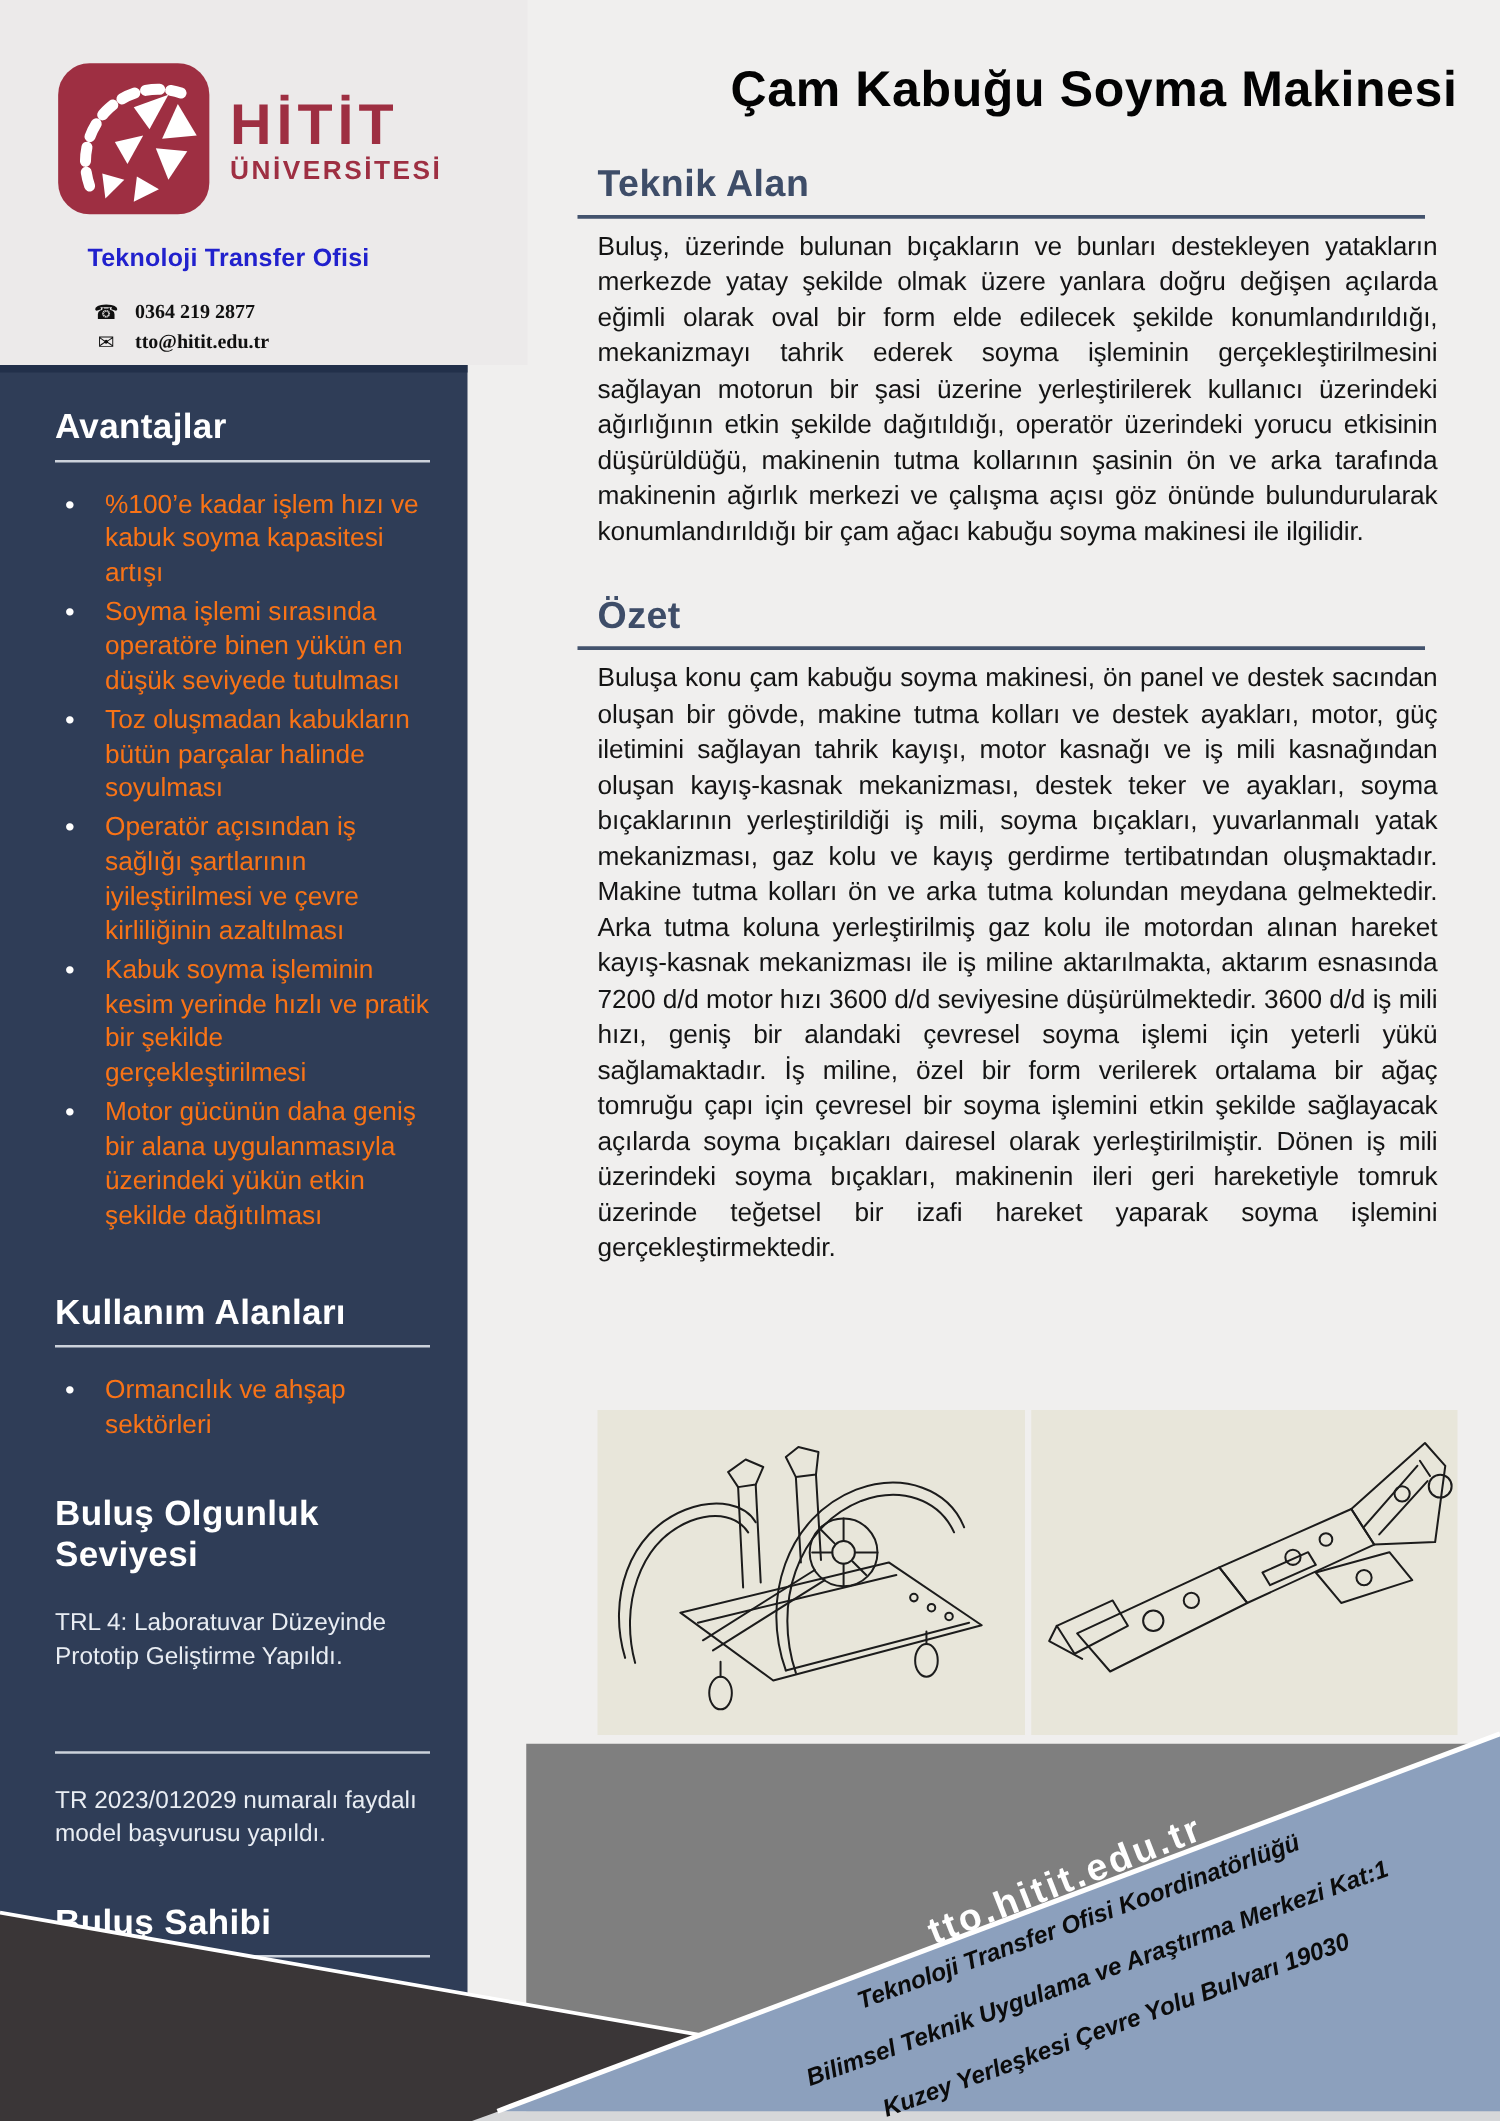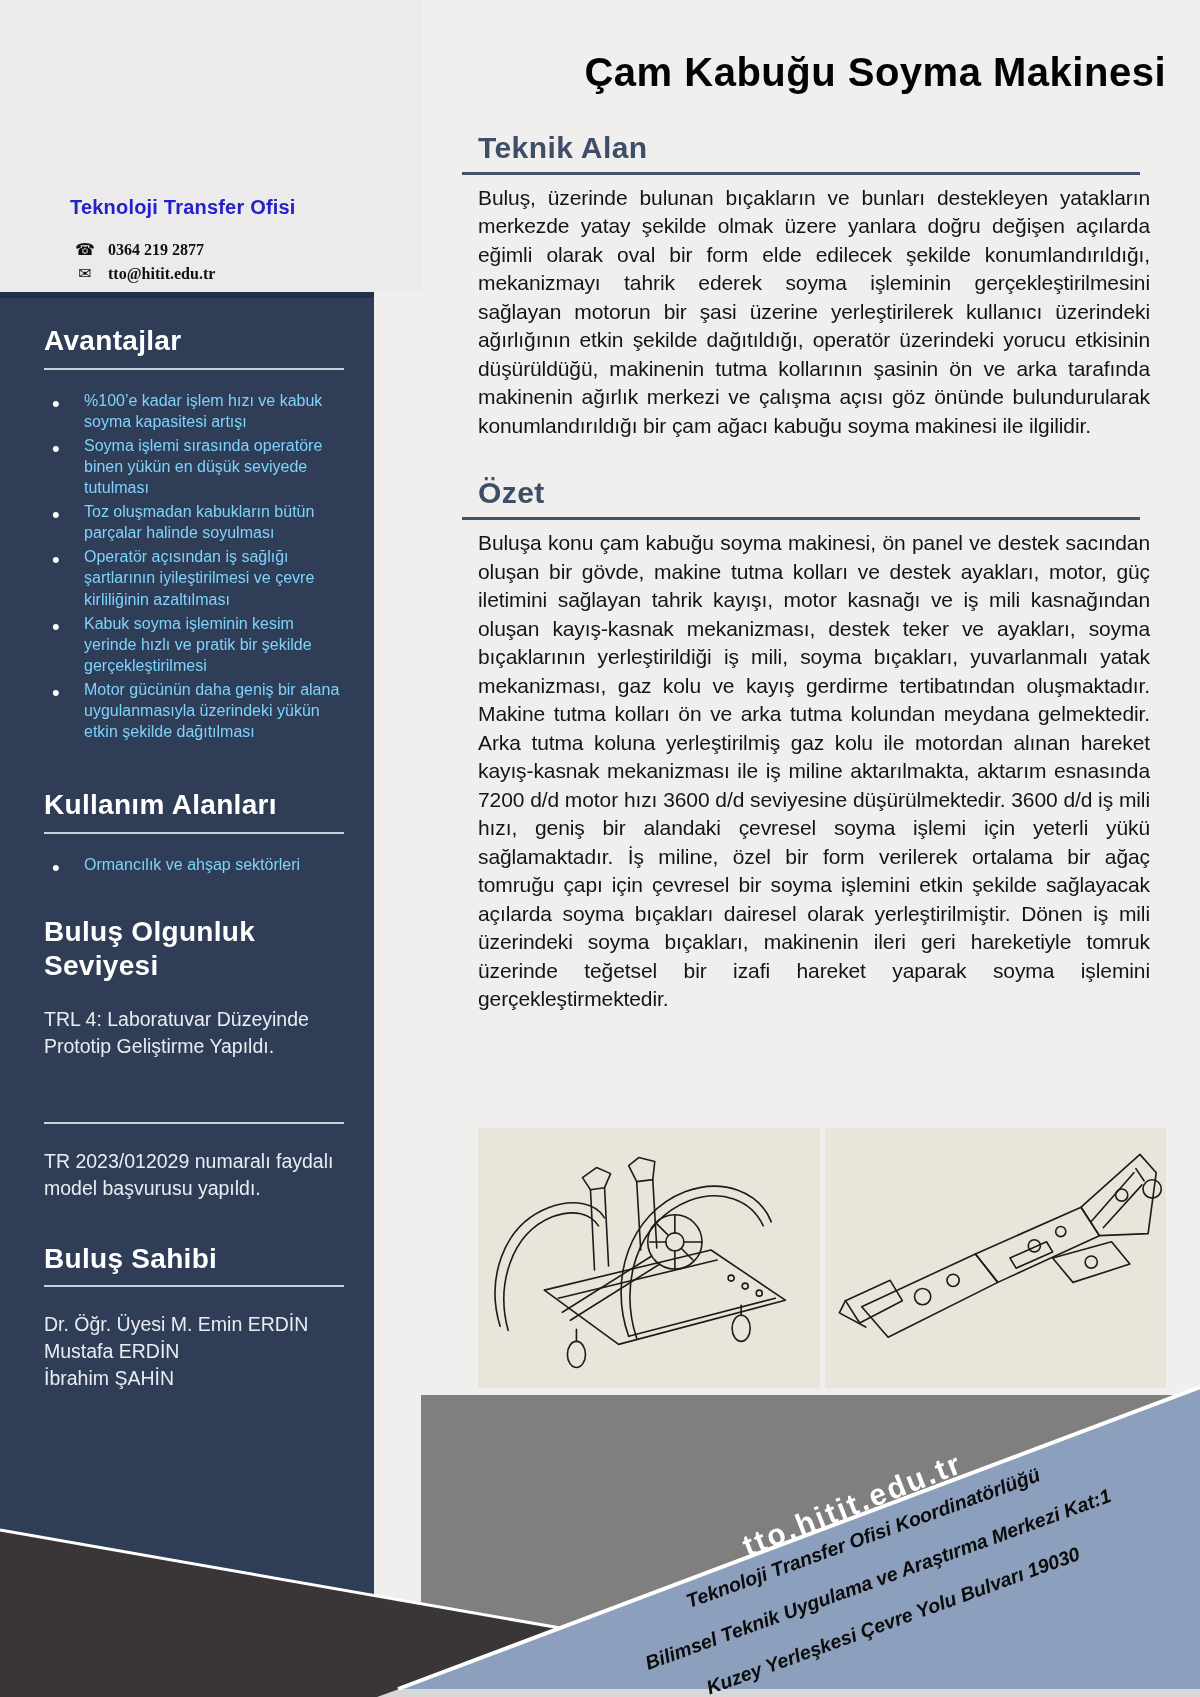--- a/index.html
+++ b/index.html
@@ -24,21 +24,21 @@
 
   
   .sidebar {
     position:absolute; left:0; top:292px; width:374px; height:1405px;
     background:#2f3d57; border-top:6px solid #22304a; box-sizing:border-box;
     color:#eef1f6;
   }
   .sb-inner { padding:26px 30px 0 44px; }
   .sb-h { font-size:28px; font-weight:bold; color:#ffffff; letter-spacing:0.3px; line-height:1.2; }
   .sb-rule { border:none; border-top:2px solid #ccd2db; margin:10px 0 0 0; }
-  .sb-list { margin:20px 0 0 0; padding:0; list-style:none; font-size:16px; line-height:1.32; color:#7dd3fc; }
+  .sb-list { margin:20px 0 0 0; padding:0; list-style:none; font-size:21px; line-height:1.32; color:#f97316; }
   .sb-list li { position:relative; padding-left:40px; margin:0 0 3px 0; }
   .sb-list li::before { content:"\2022"; position:absolute; left:8px; top:-1px; font-size:22px; color:#ffffff; }
   .sb-body { margin-top:24px; font-size:19.5px; line-height:1.38; color:#e9edf3; }
   .mt-lg { margin-top:46px; }
   .mt-xl { margin-top:62px; }
   .mt-md { margin-top:40px; }
 
   
   .main { position:absolute; left:422px; top:0; width:778px; }
   .doc-title {
@@ -70,20 +70,38 @@
     transform:rotate(-20deg); transform-origin:center; text-align:center;
     font-size:19.5px; font-weight:bold; font-style:italic; color:#0b0b0b; line-height:2.26;
   }
 </style>
 </head>
 <body>
 
 <div class="page">
 
   <div class="logo-box">
+    <div class="logo-row">
+      <svg class="logo-svg" viewBox="0 0 100 100">
+        <rect x="2" y="2" width="96" height="96" rx="20" fill="#9e2f42"></rect>
+        <path d="M22,80 A46,46 0 0 1 80,21" stroke="#ffffff" stroke-width="7" fill="none" stroke-dasharray="9 7" stroke-linecap="round"></path>
+        <g fill="#ffffff">
+          <polygon points="50,30 72,22 60,44"></polygon>
+          <polygon points="78,28 90,48 68,50"></polygon>
+          <polygon points="38,52 56,48 46,66"></polygon>
+          <polygon points="64,56 84,58 72,76"></polygon>
+          <polygon points="30,72 44,76 32,88"></polygon>
+          <polygon points="52,74 66,82 50,90"></polygon>
+        </g>
+      </svg>
+      <div class="brand">
+        <div class="brand-top">HİTİT</div>
+        <div class="brand-bottom">ÜNİVERSİTESİ</div>
+      </div>
+    </div>
     <div class="office">Teknoloji Transfer Ofisi</div>
     <div class="contacts">
       <div class="contact-row">
         <span class="contact-icon">☎</span>
         <span>0364 219 2877</span>
       </div>
       <div class="contact-row">
         <span class="contact-icon">✉</span>
         <span>tto@hitit.edu.tr</span>
       </div>

